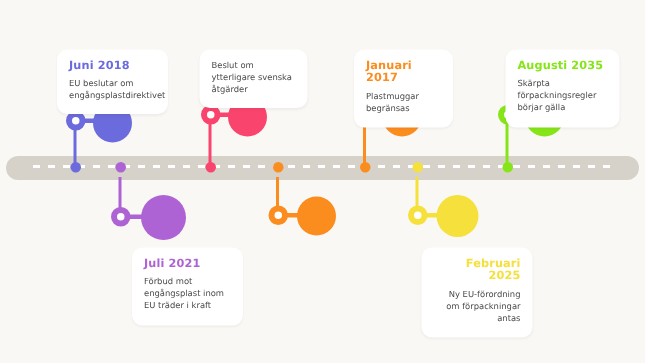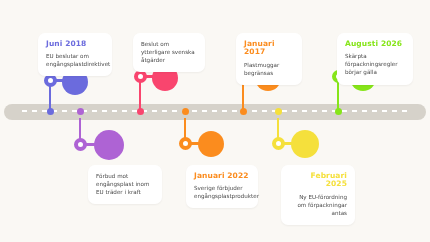--- a/index.html
+++ b/index.html
@@ -175,34 +175,31 @@
         <div class="blob" style="background: rgb(134, 229, 25); width: 26px; height: 26px; left: 12px; top: 65px;"></div>
         <div class="ring" style="border-color: rgb(134, 229, 25); top: 70px;"></div>
       </div>
     </div>
 
 <div class="card" style="left: 38px; top: 33px; width: 74px;">
       <div class="card-title" style="color: rgb(107, 107, 221);">Juni 2018</div>
       <div class="card-text">EU beslutar om engångsplastdirektivet</div>
     </div>
     <div class="card" style="left: 88px; top: 165px; width: 74px;">
+      <div class="card-title" style="color: rgb(174, 99, 212);">Juli 2021</div>
       <div class="card-text">Förbud mot engångsplast inom EU träder i kraft</div>
     </div>
     <div class="card" style="left: 133px; top: 33px; width: 72px;">
       <div class="card-text">Beslut om ytterligare svenska åtgärder</div>
-    </div>
-    <div class="card" style="left: 186px; top: 165px; width: 72px;">
-      <div class="card-title" style="color: rgb(251, 140, 30);">Januari 2022</div>
-      <div class="card-text">Sverige förbjuder engångsplastprodukter</div>
     </div>
     <div class="card" style="left: 236px; top: 33px; width: 66px;">
       <div class="card-title" style="color: rgb(251, 140, 30);">Januari 2017</div>
       <div class="card-text">Plastmuggar begränsas</div>
     </div>
     <div class="card" style="left: 281px; top: 165px; width: 74px; text-align: right;">
       <div class="card-title" style="color: rgb(245, 224, 60);">Februari 2025</div>
       <div class="card-text">Ny EU-förordning om förpackningar antas</div>
     </div>
     <div class="card" style="left: 337px; top: 33px; width: 76px;">
-      <div class="card-title" style="color: rgb(134, 229, 25);">Augusti 2026</div>
+      <div class="card-title" style="color: rgb(134, 229, 25);">Augusti 2035</div>
       <div class="card-text">Skärpta förpackningsregler börjar gälla</div>
     </div>
   </div>
 
 </body></html>

